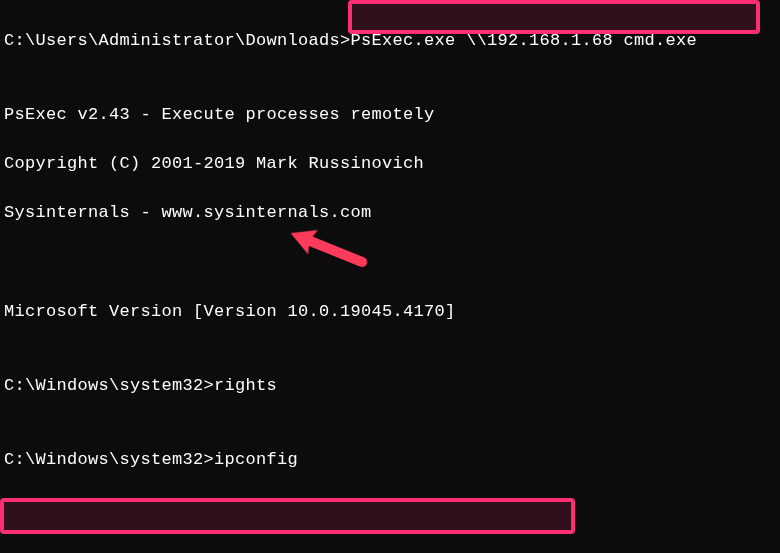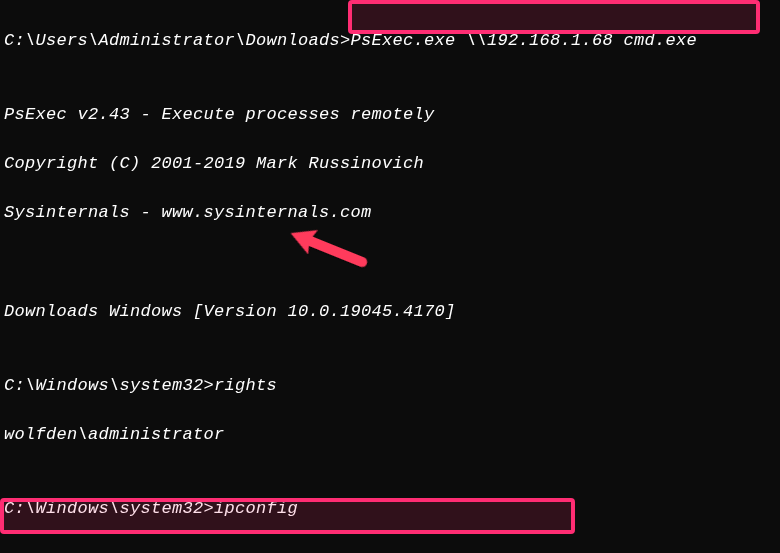--- a/index.html
+++ b/index.html
@@ -12,21 +12,21 @@
       width: 780px;
       height: 553px;
       overflow: hidden;
       position: relative;
       padding: 4px 0 0 4px;
     }
     .terminal {
       white-space: pre;
       letter-spacing: 0.3px;
     }
-    .line { display: block; font-style: italic; }
+    .line { display: block; }
     .highlight-box {
       position: absolute;
       border: 4px solid #ff2d73;
       border-radius: 4px;
       background: rgba(255, 45, 115, 0.15);
       pointer-events: none;
     }
     .highlight-top {
       top: 0px;
       left: 348px;
@@ -51,24 +51,23 @@
 <body>
 
 <div class="terminal">
 <span class="line"><span class="inline">C:\Users\Administrator\Downloads&gt;</span><span class="inline">PsExec.exe \\192.168.1.68 cmd.exe</span></span>
 <span class="line"></span>
 <span class="line">PsExec v2.43 - Execute processes remotely</span>
 <span class="line">Copyright (C) 2001-2019 Mark Russinovich</span>
 <span class="line">Sysinternals - www.sysinternals.com</span>
 <span class="line"></span>
 <span class="line"></span>
-<span class="line">Downloads Windows [Version 10.0.19045.4170]</span>
+<span class="line">Microsoft Version [Version 10.0.19045.4170]</span>
 <span class="line"></span>
 <span class="line"><span class="inline">C:\Windows\system32&gt;</span><span class="inline">rights</span></span>
-<span class="line">wolfden\administrator</span>
 <span class="line"></span>
 <span class="line"><span class="inline">C:\Windows\system32&gt;</span><span class="inline">ipconfig</span></span>
 <span class="line"></span>
 
 <span class="line"></span>
 <span class="line"></span>
 
 <span class="line"></span>
 
 

